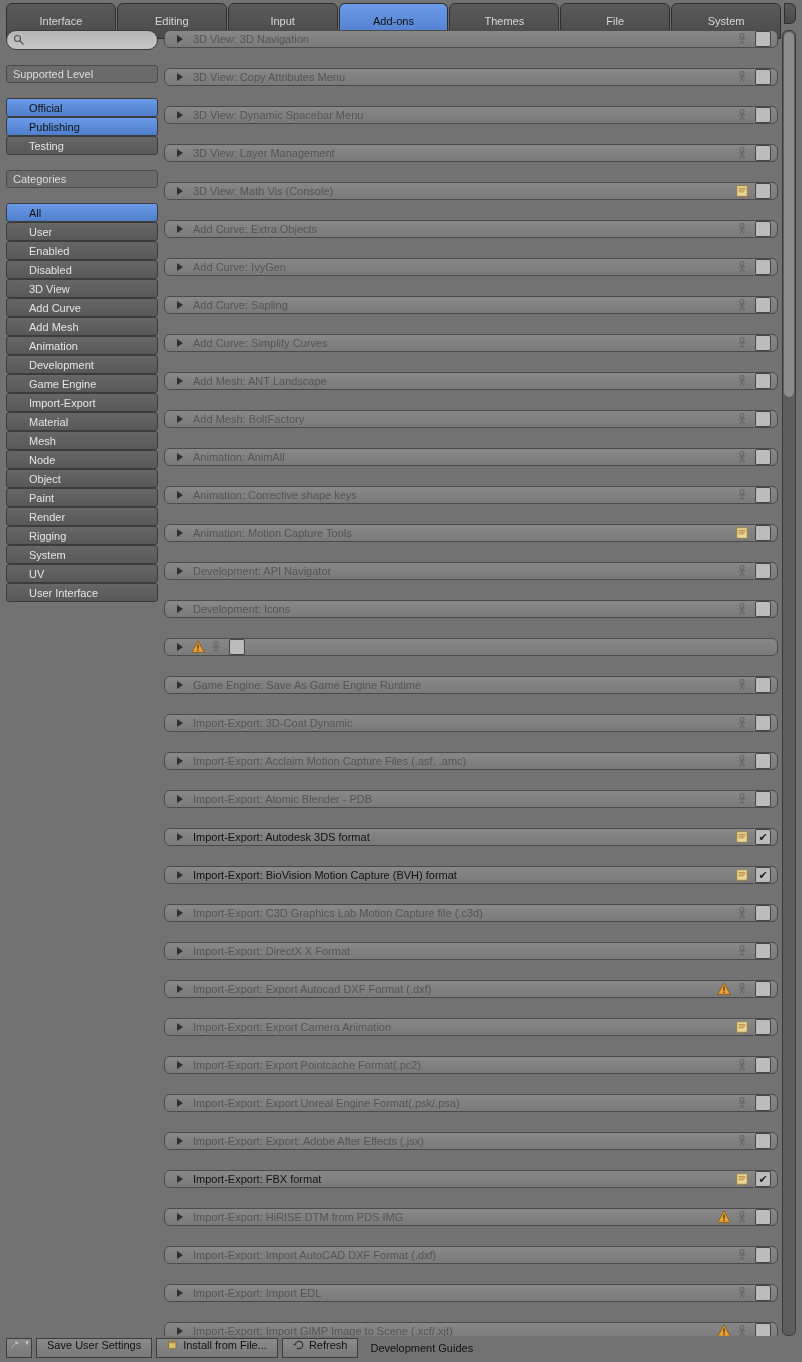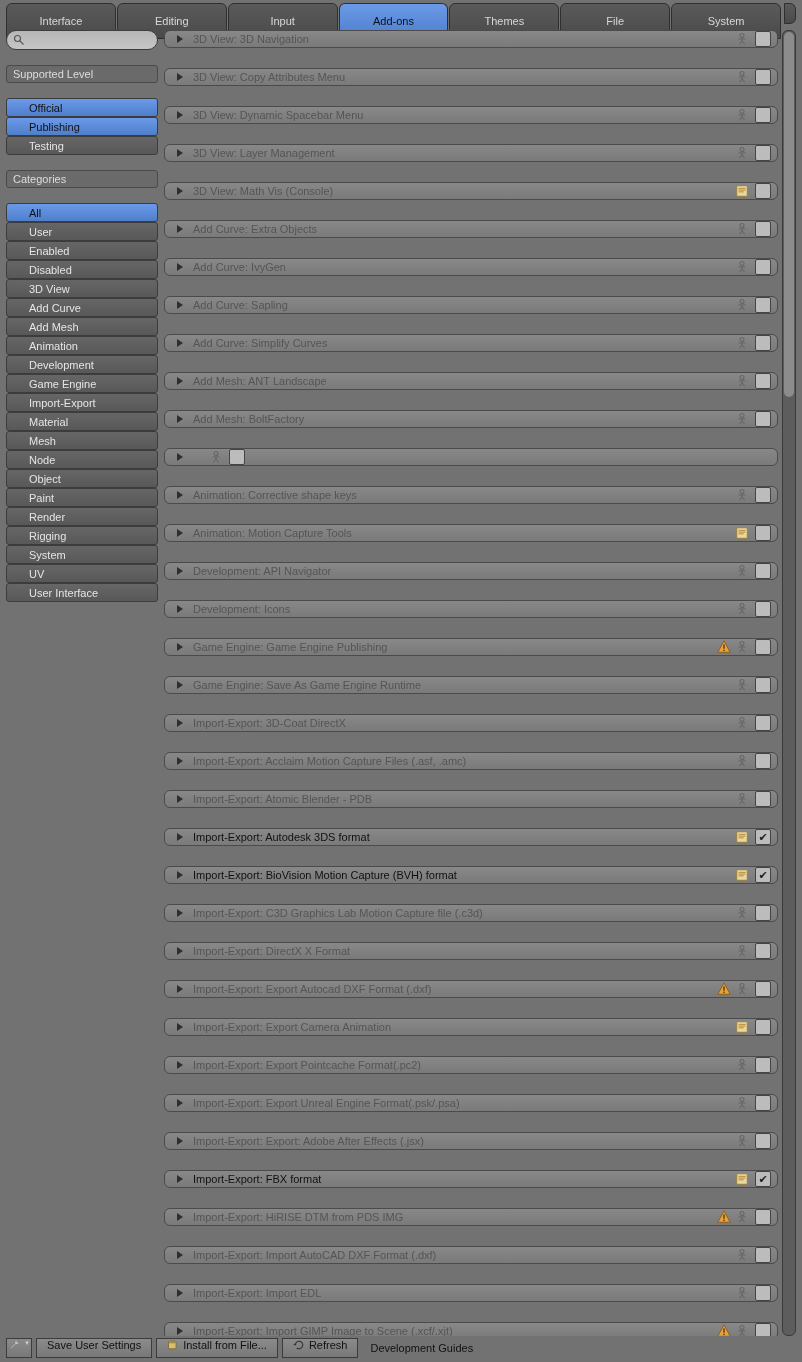--- a/index.html
+++ b/index.html
@@ -282,20 +282,21 @@
             </svg>
           </div>
           <div class="cb"></div>
         </div>
         <div class="addon-row">
           <div class="expand">
             <svg viewBox="0 0 8 8">
               <path d="M1 0v8l6-4z"></path>
             </svg>
           </div>
+          <div class="label">Animation: AnimAll</div>
           <div class="warn"></div>
           <div class="doc">
             <svg viewBox="0 0 16 16">
               <circle cx="8" cy="4" r="2.3" fill="none" stroke="#666" stroke-width="1.3"></circle>
               <path d="M8 6v4m0 0l-3 4m3-4l3 4M4 8h8" fill="none" stroke="#666" stroke-width="1.3"></path>
             </svg>
           </div>
           <div class="cb"></div>
         </div>
         <div class="addon-row">
@@ -361,21 +362,20 @@
             </svg>
           </div>
           <div class="cb"></div>
         </div>
         <div class="addon-row">
           <div class="expand">
             <svg viewBox="0 0 8 8">
               <path d="M1 0v8l6-4z"></path>
             </svg>
           </div>
-          <div class="label">Game Engine: Game Engine Publishing</div>
           <div class="warn">
             <svg viewBox="0 0 16 16">
               <path d="M8 1l7 13H1z" fill="#e8a23a" stroke="#8a5a10"></path>
               <rect x="7.2" y="5" width="1.6" height="5" fill="#5a3a10"></rect>
               <rect x="7.2" y="11" width="1.6" height="1.6" fill="#5a3a10"></rect>
             </svg>
           </div>
           <div class="doc">
             <svg viewBox="0 0 16 16">
               <circle cx="8" cy="4" r="2.3" fill="none" stroke="#666" stroke-width="1.3"></circle>
@@ -399,21 +399,21 @@
             </svg>
           </div>
           <div class="cb"></div>
         </div>
         <div class="addon-row">
           <div class="expand">
             <svg viewBox="0 0 8 8">
               <path d="M1 0v8l6-4z"></path>
             </svg>
           </div>
-          <div class="label">Import-Export: 3D-Coat DirectX</div>
+          <div class="label">Import-Export: 3D-Coat Dynamic</div>
           <div class="warn"></div>
           <div class="doc">
             <svg viewBox="0 0 16 16">
               <circle cx="8" cy="4" r="2.3" fill="none" stroke="#666" stroke-width="1.3"></circle>
               <path d="M8 6v4m0 0l-3 4m3-4l3 4M4 8h8" fill="none" stroke="#666" stroke-width="1.3"></path>
             </svg>
           </div>
           <div class="cb"></div>
         </div>
         <div class="addon-row">

